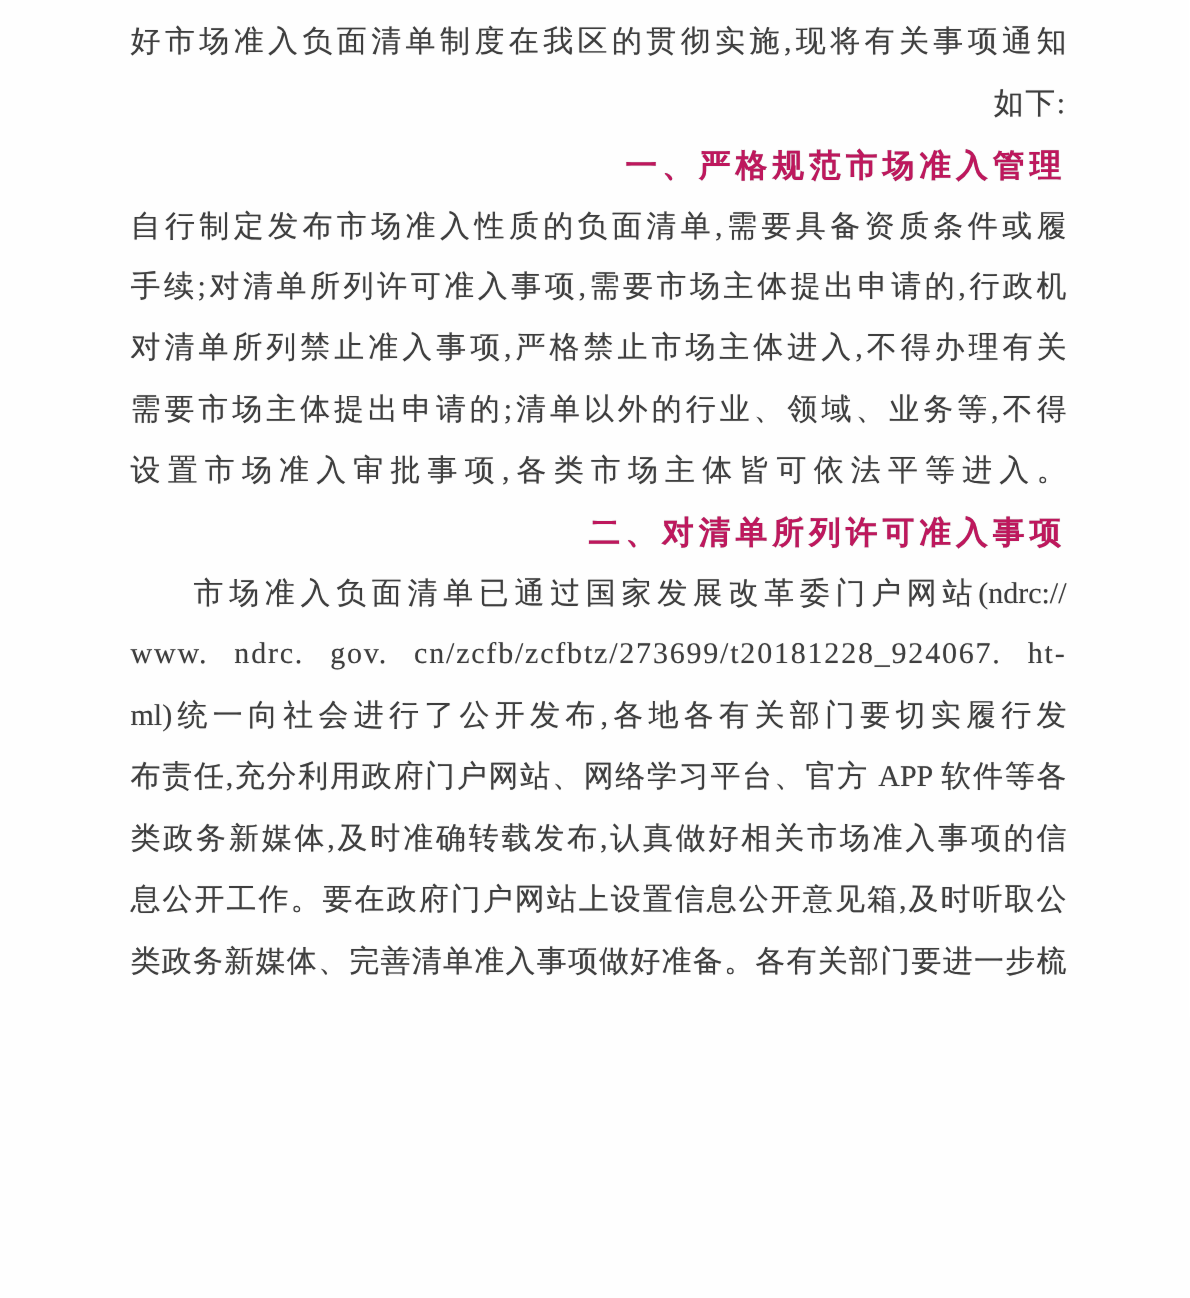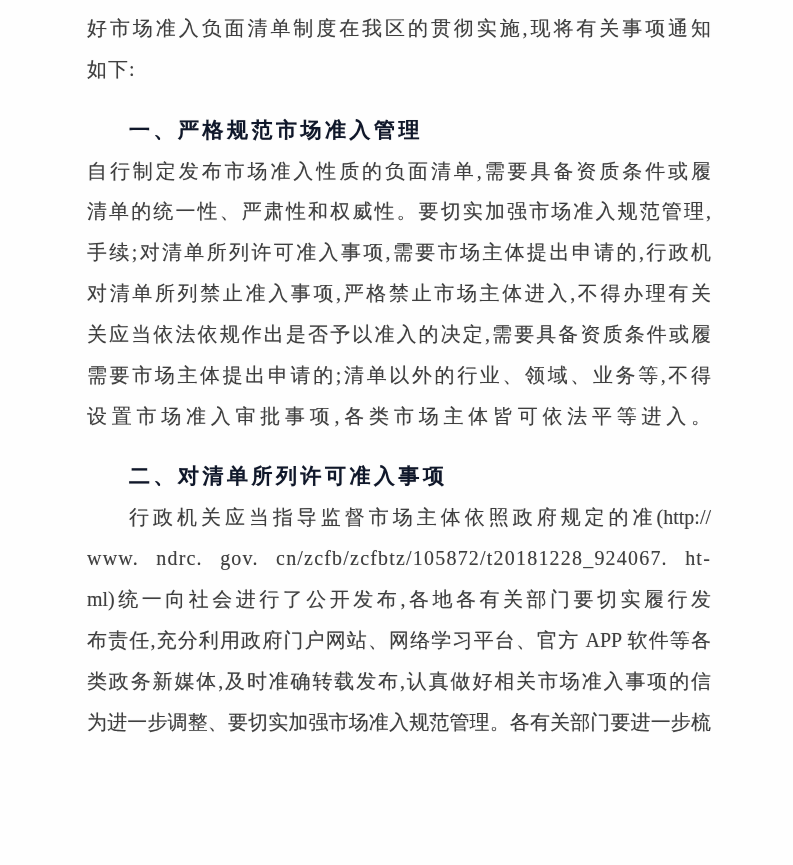--- a/index.html
+++ b/index.html
@@ -21,61 +21,59 @@
     top: 8px;
     width: 624px;
   }
   .line {
     font-size: 20px;
     height: 40.85px;
     line-height: 40.85px;
     color: #3f3f3f;
     letter-spacing: 1px;
     text-shadow: 0 0 0.7px rgba(70,70,70,0.45);
-    text-align: left;
+    text-align: right;
   }
   .line.justify {
     letter-spacing: 0;
     text-align: justify;
     text-align-last: justify;
   }
   .line.indent {
     text-indent: 42px;
   }
   .line.heading {
     font-weight: 700;
     font-size: 21px;
     letter-spacing: 3.5px;
-    color: #0f172a;
-    margin-top: 20px;
+    color: #be185d;
   }
   .line.url {
     white-space: nowrap;
     letter-spacing: 1.2px;
     text-align: justify;
     text-align-last: justify;
   }
 </style>
 </head>
 <body>
 
 <div class="page">
   <div class="text-block">
 
   <div class="line justify">好市场准入负面清单制度在我区的贯彻实施,现将有关事项通知</div>
       <div class="line left">如下:</div>
       <div class="line heading indent">一、严格规范市场准入管理</div>
       <div class="line justify">自行制定发布市场准入性质的负面清单,需要具备资质条件或履</div>
-      <div class="line justify">清单的统一性、严肃性和权威性。要切实加强市场准入规范管理,</div>
       <div class="line justify">手续;对清单所列许可准入事项,需要市场主体提出申请的,行政机</div>
       <div class="line justify">对清单所列禁止准入事项,严格禁止市场主体进入,不得办理有关</div>
-      <div class="line justify">关应当依法依规作出是否予以准入的决定,需要具备资质条件或履</div>
       <div class="line justify">需要市场主体提出申请的;清单以外的行业、领域、业务等,不得</div>
       <div class="line justify">设置市场准入审批事项,各类市场主体皆可依法平等进入。</div>
       <div class="line heading indent">二、对清单所列许可准入事项</div>
-      <div class="line justify indent">行政机关应当指导监督市场主体依照政府规定的准(http://</div>
-      <div class="line url">www. ndrc. gov. cn/zcfb/zcfbtz/105872/t20181228_924067. ht-</div>
+      <div class="line justify indent">市场准入负面清单已通过国家发展改革委门户网站(ndrc://</div>
+      <div class="line url">www. ndrc. gov. cn/zcfb/zcfbtz/273699/t20181228_924067. ht-</div>
       <div class="line justify">ml)统一向社会进行了公开发布,各地各有关部门要切实履行发</div>
       <div class="line justify">布责任,充分利用政府门户网站、网络学习平台、官方 APP 软件等各</div>
       <div class="line justify">类政务新媒体,及时准确转载发布,认真做好相关市场准入事项的信</div>
-      <div class="line justify">为进一步调整、要切实加强市场准入规范管理。各有关部门要进一步梳</div>
+      <div class="line justify">息公开工作。要在政府门户网站上设置信息公开意见箱,及时听取公</div>
+      <div class="line justify">类政务新媒体、完善清单准入事项做好准备。各有关部门要进一步梳</div>
     </div>
 </div>
 
 </body></html>

